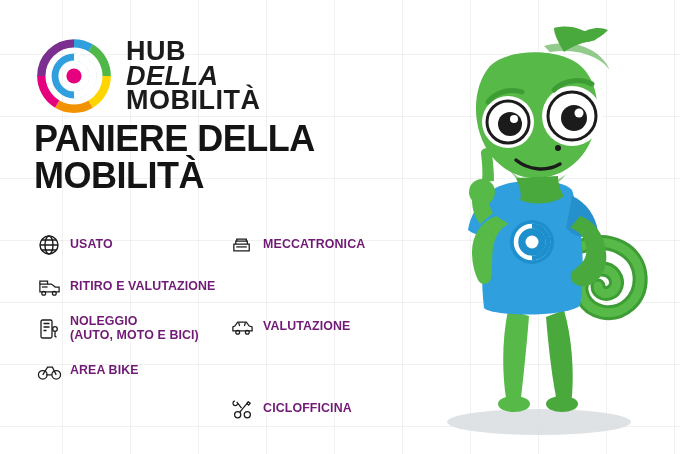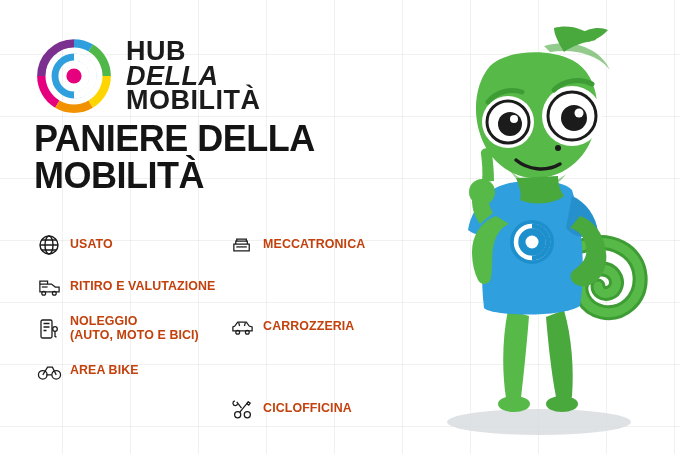--- a/index.html
+++ b/index.html
@@ -95,21 +95,21 @@
     width: 26px;
     height: 26px;
     flex: 0 0 26px;
     display: flex;
     align-items: center;
     justify-content: center;
   }
   .svc .lbl {
     font-size: 12.4px;
     font-weight: bold;
-    color: #c2410c;
+    color: #701a75;
     line-height: 1.12;
     letter-spacing: 0.1px;
   }
 
   
   #mascot {
     position: absolute;
     right: 6px;
     top: 10px;
     width: 270px;
@@ -222,21 +222,21 @@
 
       <div class="svc">
         <span class="ico">
           <svg viewBox="0 0 26 24" width="25" height="24" fill="none" stroke="#1b1b1b" stroke-width="1.3">
             <path d="M3 16h20v-4l-3-1-3-4H8L5 11l-2 1z"></path>
             <circle cx="8" cy="17.5" r="2"></circle>
             <circle cx="18" cy="17.5" r="2"></circle>
             <path d="M9 7.5l1 3.5M16 7.5l-1 3.5"></path>
           </svg>
         </span>
-        <span class="lbl">CARROZZERIA</span>
+        <span class="lbl">VALUTAZIONE</span>
       </div>
 
       <div class="svc">
         <span class="ico">
           <svg viewBox="0 0 26 24" width="25" height="24" fill="none" stroke="#1b1b1b" stroke-width="1.3">
             <path d="M7 4.5l5 6.5"></path>
             <path d="M5 3.5a2.5 2.5 0 1 0 3 3"></path>
             <path d="M19 4.5l-9 11"></path>
             <path d="M19 4.5l2 1.5-1.5 2-2-1.5z"></path>
             <circle cx="8" cy="18" r="3.2"></circle>

